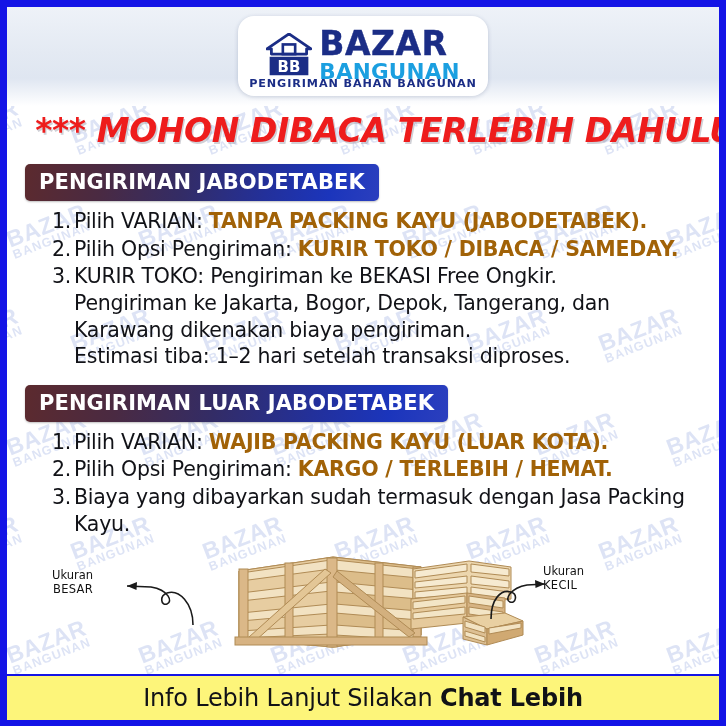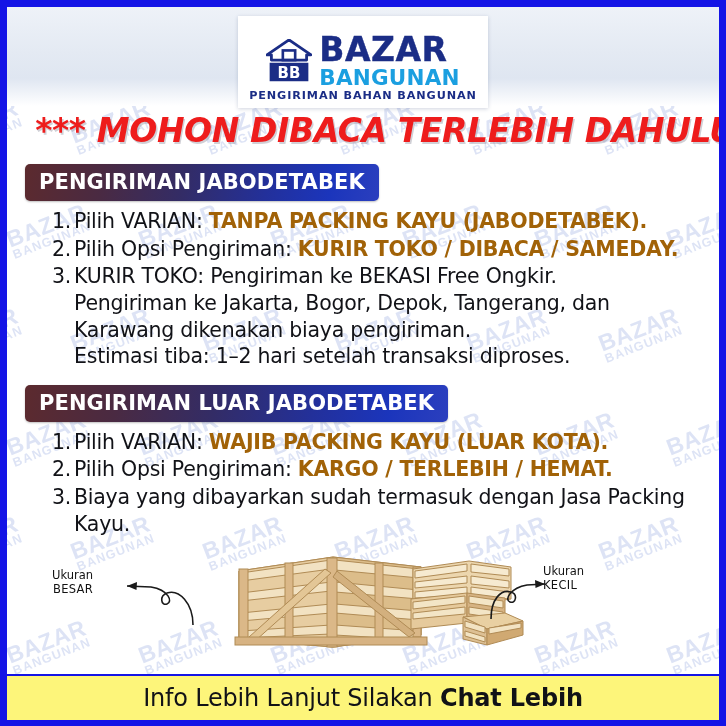--- a/index.html
+++ b/index.html
@@ -51,23 +51,23 @@
     z-index: 2;
     height: 99px;
     background: linear-gradient(180deg,#eef2f8 0%,#e4eaf3 45%,#dfe6f1 72%,#ffffff 100%);
   }
 
   
   #logo-card {
     position: absolute;
     left: 50%; top: 9px;
     transform: translateX(-50%);
-    width: 250px; height: 92px;
+    width: 250px; height: 80px;
     background: #ffffff;
-    border-radius: 0;
+    border-radius: 16px;
     box-shadow: 0 1px 4px rgba(40,60,110,.22);
     display: flex; align-items: center; justify-content: center;
     z-index: 5;
   }
   #logo-inner { display: flex; align-items: center; gap: 7px; padding-bottom: 2px;}
   #house-mark { width: 46px; height: 44px; display:block; }
   #logo-words { display: flex; flex-direction: column; line-height: 1; }
   #word-bazar {
     font-size: 33px; font-weight: 900; color: #1b2d86;
     letter-spacing: .5px; font-family: "DejaVu Sans", sans-serif;

